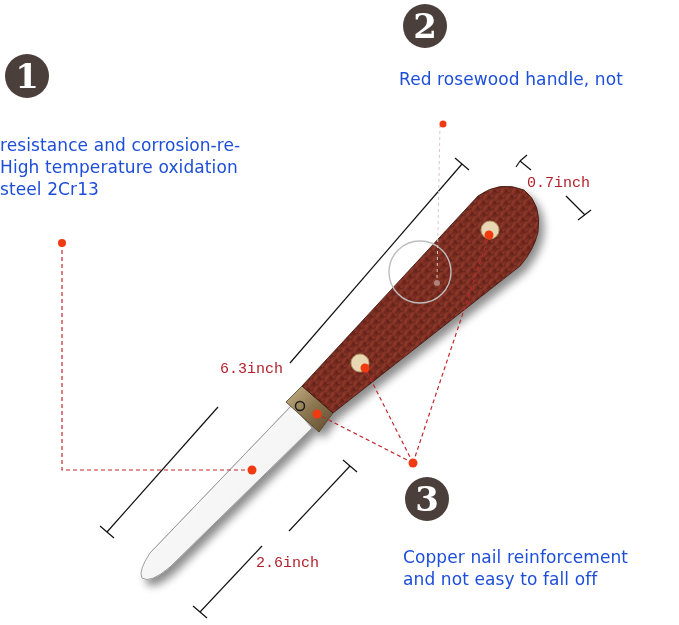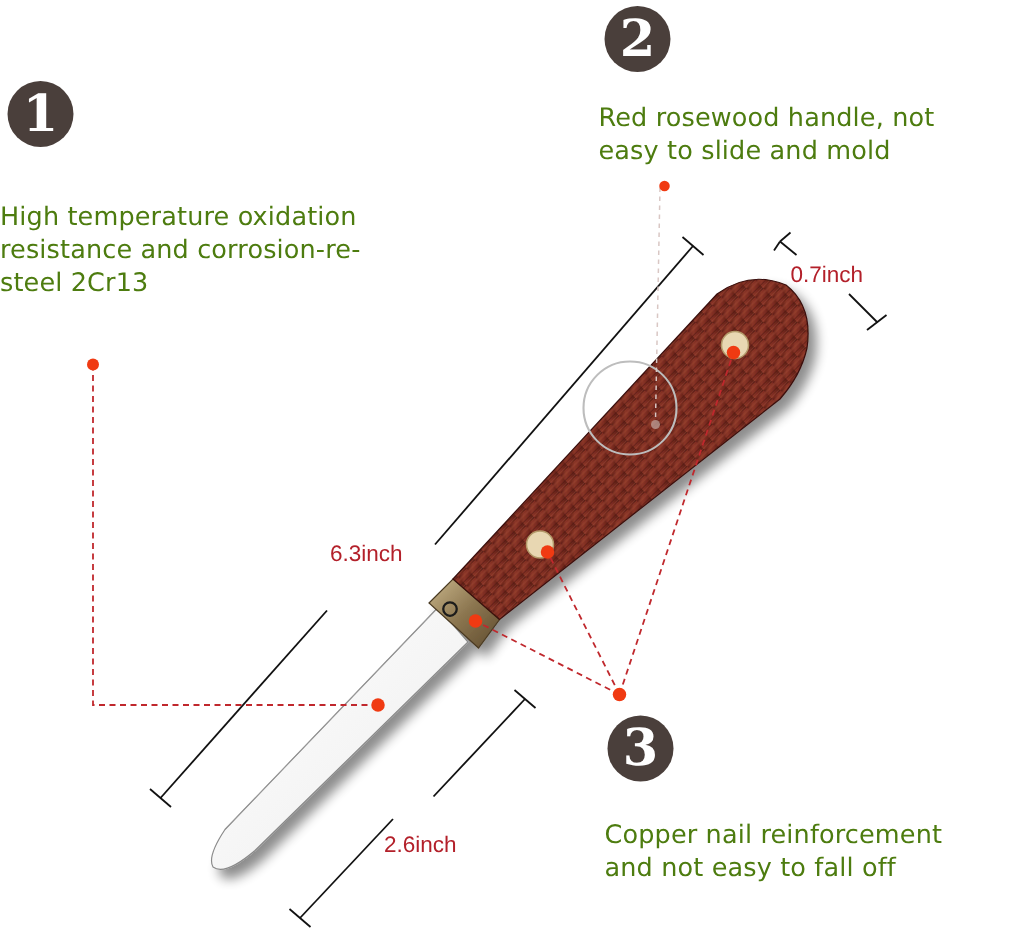--- a/index.html
+++ b/index.html
@@ -27,31 +27,31 @@
       background: #4a3f3b;
       color: #ffffff;
       font-family: "DejaVu Serif", serif;
       font-weight: bold;
       font-size: 34px;
       line-height: 44px;
       text-align: center;
     }
     .note {
       position: absolute;
-      color: #4d7c0f;
+      color: #1d4ed8;
       font-family: "DejaVu Sans", sans-serif;
       font-size: 17px;
       line-height: 22px;
       letter-spacing: 0.1px;
       margin: 0;
     }
     .dim-label {
       position: absolute;
       color: #b3202a;
-      font-family: Liberation Sans, sans-serif;
+      font-family: Liberation Mono, monospace;
       font-size: 15px;
       line-height: 18px;
       background: transparent;
     }
   </style>
 </head>
 <body>
 
 <svg class="canvas" viewBox="0 0 679 625" width="679" height="625" xmlns="http://www.w3.org/2000/svg">
   <defs>
@@ -144,29 +144,28 @@
     <line x1="413" y1="463" x2="489" y2="235"></line>
   </g>
   <circle cx="317" cy="414" r="4.5" fill="#f03a12"></circle>
   <circle cx="365" cy="368" r="4.5" fill="#f03a12"></circle>
   <circle cx="489" cy="235" r="4.5" fill="#f03a12"></circle>
   <circle cx="413" cy="463" r="4.5" fill="#f03a12"></circle>
 </svg>
 
 <div class="badge" style="left:5px; top:54px;">1</div>
 <div class="note" style="left:0px; top:134px; width:310px;">
+  <div>resistance and corrosion-re-</div>
   <div>High temperature oxidation</div>
-  <div>resistance and corrosion-re-</div>
   <div>steel 2Cr13</div>
 </div>
 
 <div class="badge" style="left:403px; top:4px;">2</div>
 <div class="note" style="left:399px; top:68px; width:280px;">
   <div>Red rosewood handle, not</div>
-  <div>easy to slide and mold</div>
 </div>
 
 <div class="badge" style="left:405px; top:477px;">3</div>
 <div class="note" style="left:403px; top:546px; width:280px;">
   <div>Copper nail reinforcement</div>
   <div>and not easy to fall off</div>
 </div>
 
 <div class="dim-label" style="left:220px; top:361px;">6.3inch</div>
 <div class="dim-label" style="left:256px; top:555px;">2.6inch</div>

